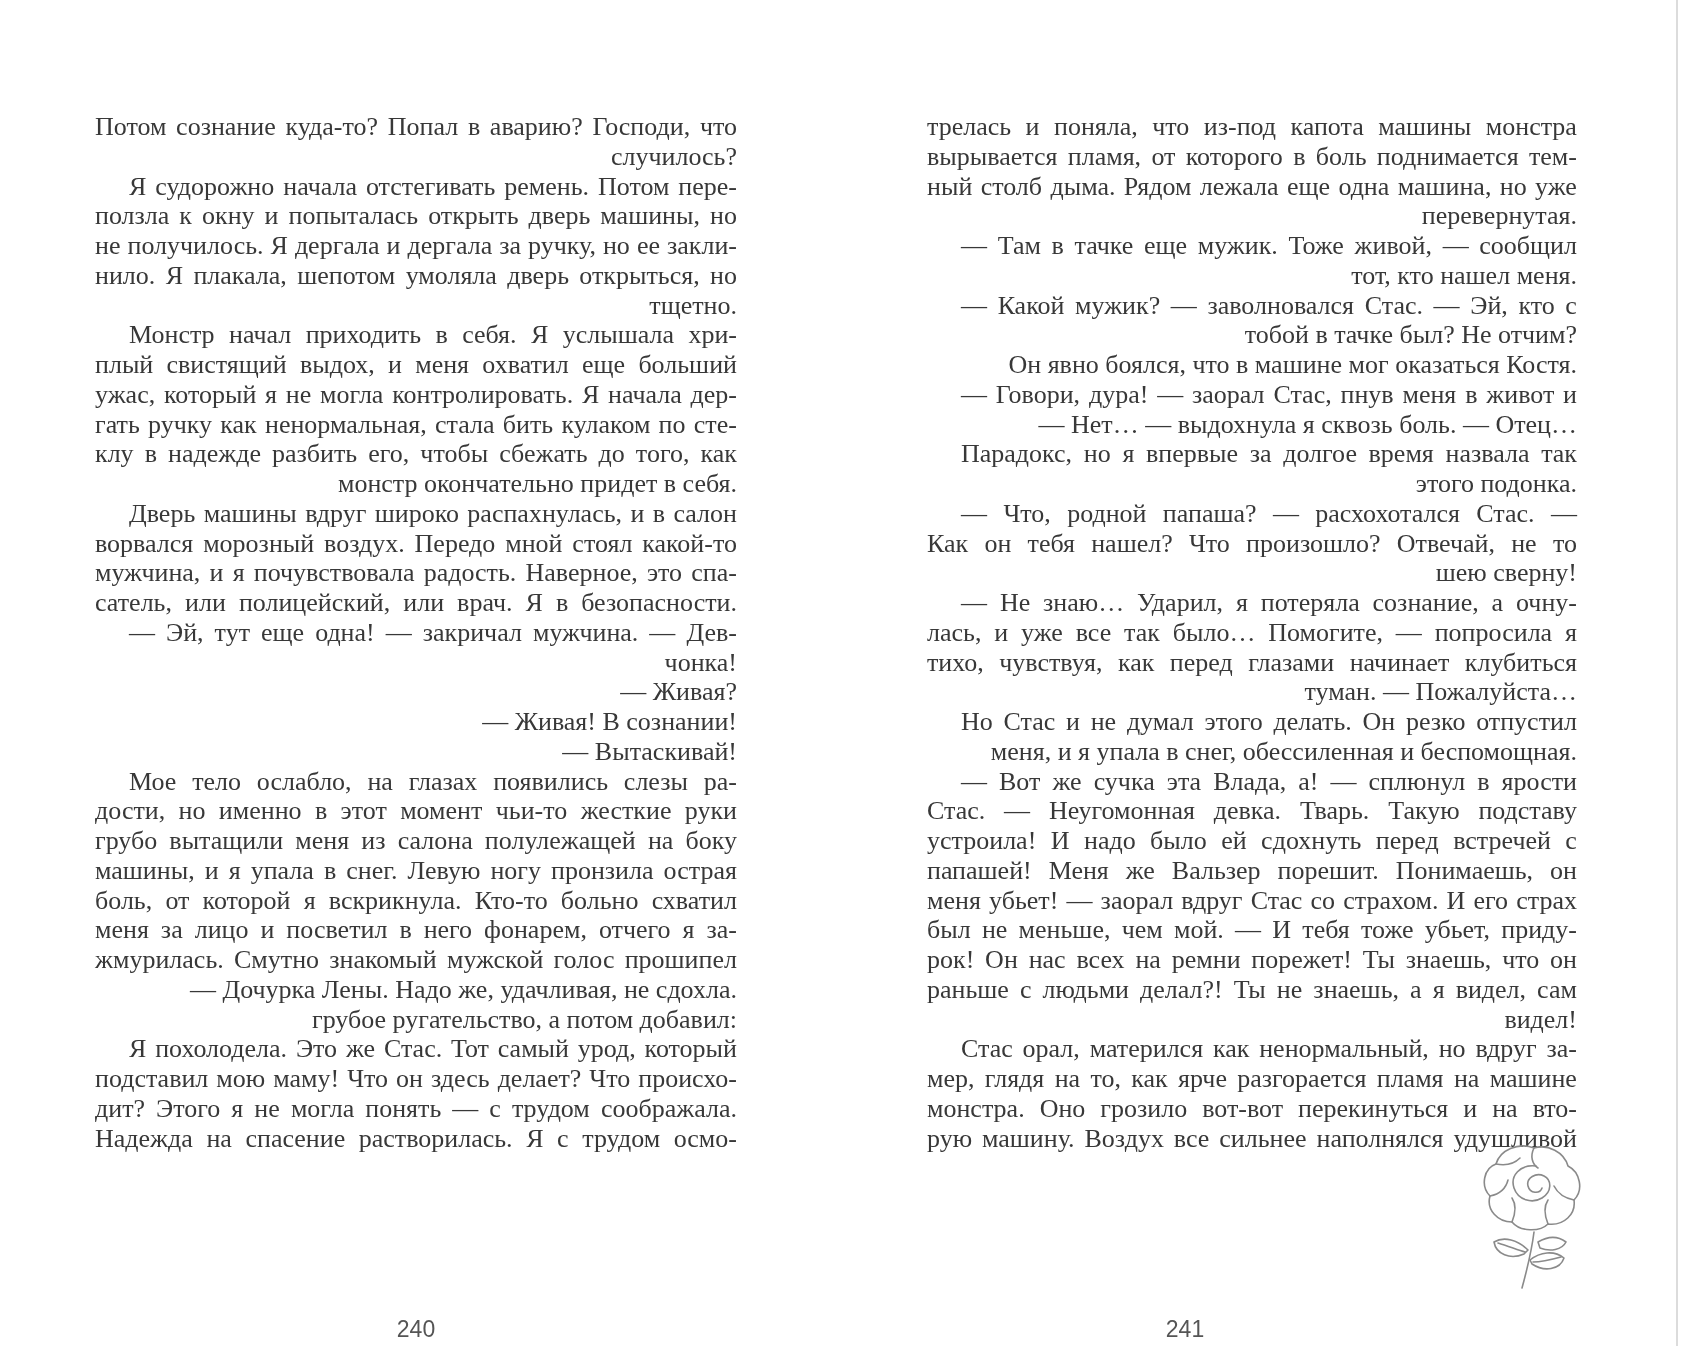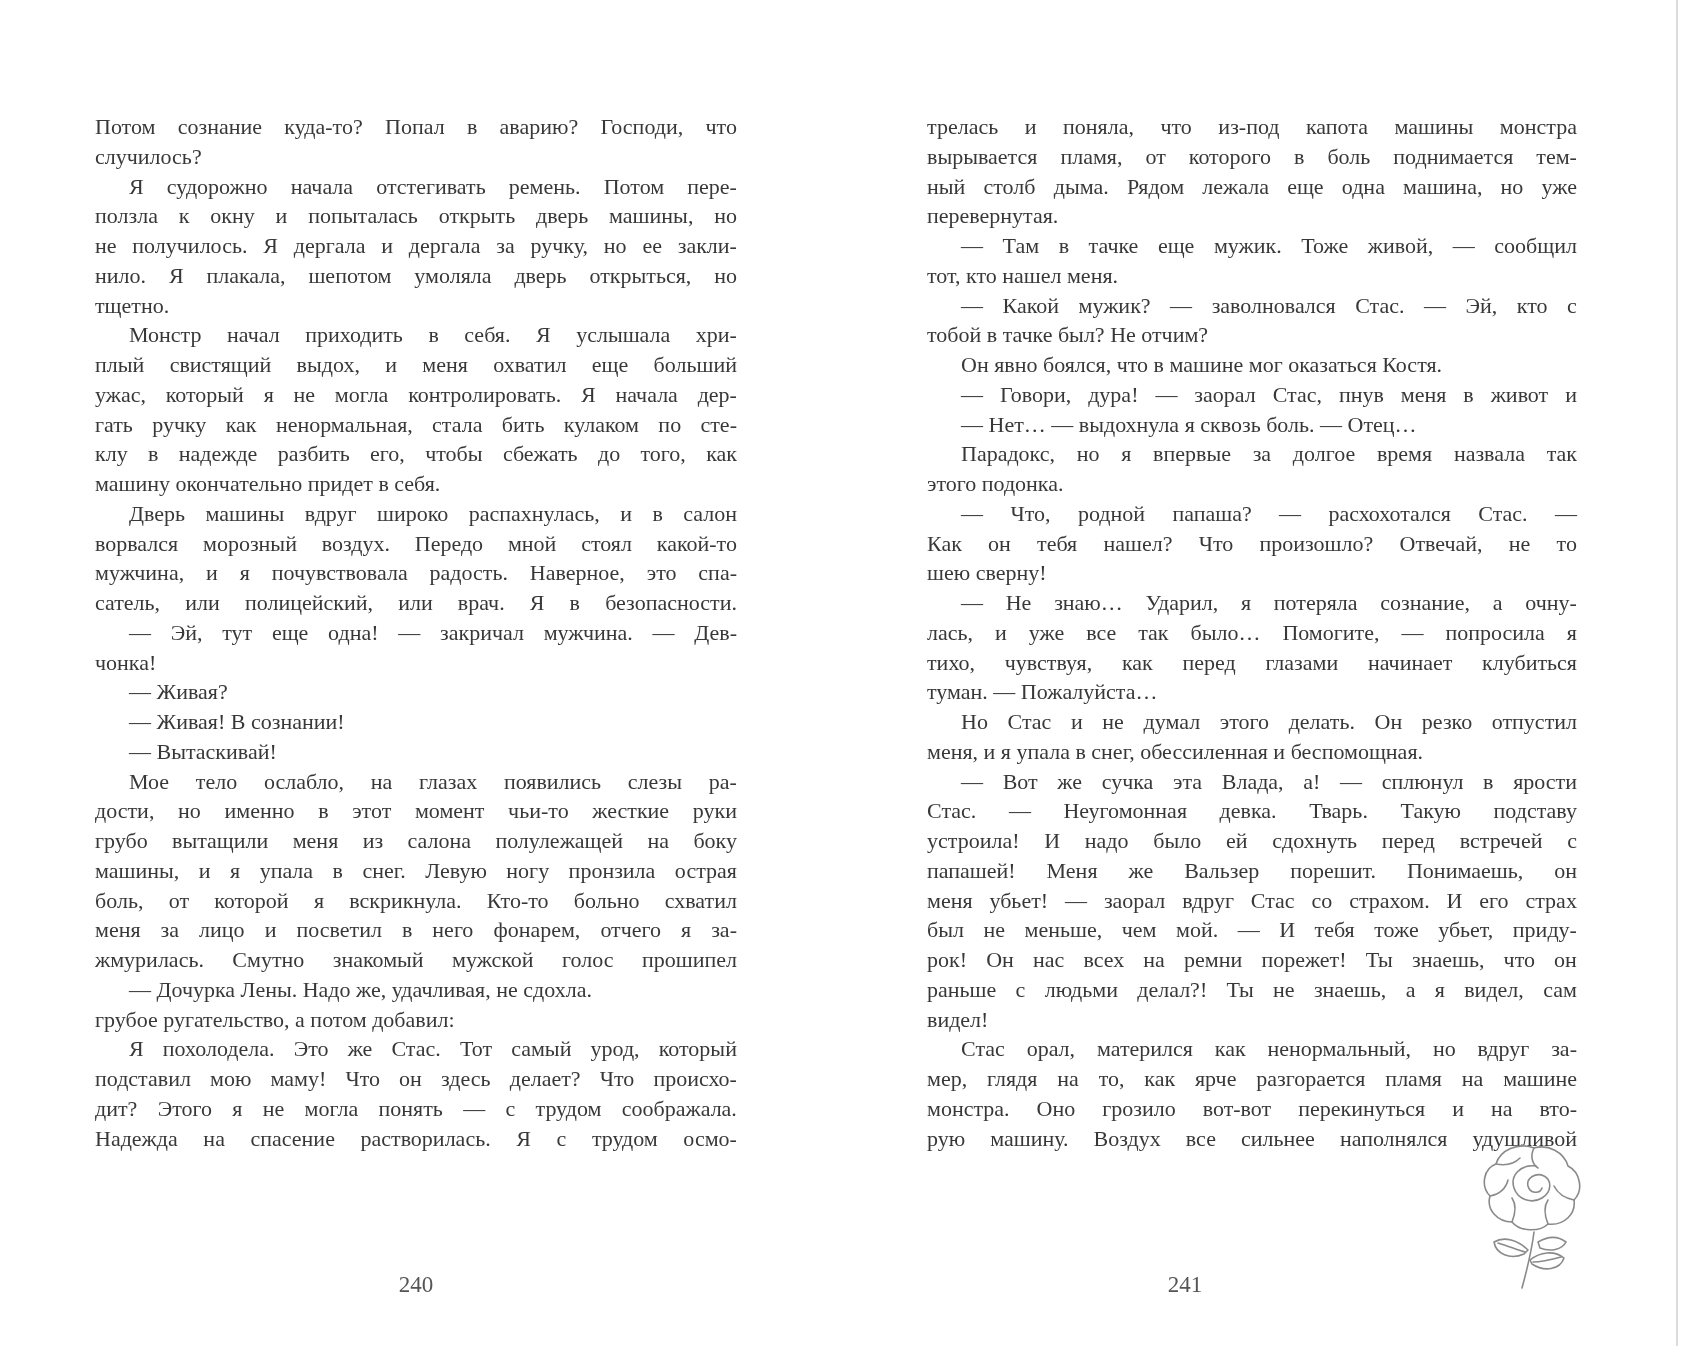--- a/index.html
+++ b/index.html
@@ -14,40 +14,41 @@
     position: relative;
     width: 1685px;
     height: 1346px;
     background: #ffffff;
     font-family: "Liberation Serif", "DejaVu Serif", serif;
     color: #383838;
   }
   .textblock {
     position: absolute;
     top: 112px;
-    font-size: 22px;
+    font-size: 26px;
+    text-align: right;
   }
   .textblock.left  { left: 95px;  width: 642px; }
   .textblock.right { left: 927px; width: 650px; }
   .line {
     height: 29.75px;
     line-height: 29.75px;
     white-space: nowrap;
   }
   .line.j {
     display: flex;
     justify-content: space-between;
   }
   .line.ind { padding-left: 34px; }
   .pagenum {
     position: absolute;
-    top: 1272px;
+    top: 1316px;
     width: 642px;
     text-align: center;
-    font-family: Liberation Serif, serif;
+    font-family: Liberation Sans, sans-serif;
     font-size: 23px;
     color: #555555;
   }
   .pagenum.left  { left: 95px; }
   .pagenum.right { left: 864px; }
   .rose {
     position: absolute;
     left: 1478px;
     top: 1142px;
     width: 112px;
@@ -170,21 +171,21 @@
         <span>в</span>
         <span>надежде</span>
         <span>разбить</span>
         <span>его,</span>
         <span>чтобы</span>
         <span>сбежать</span>
         <span>до</span>
         <span>того,</span>
         <span>как</span>
       </div>
-      <div class="line">машину окончательно придет в себя.</div>
+      <div class="line">монстр окончательно придет в себя.</div>
       <div class="line j ind">
         <span>Дверь</span>
         <span>машины</span>
         <span>вдруг</span>
         <span>широко</span>
         <span>распахнулась,</span>
         <span>и</span>
         <span>в</span>
         <span>салон</span>
       </div>

